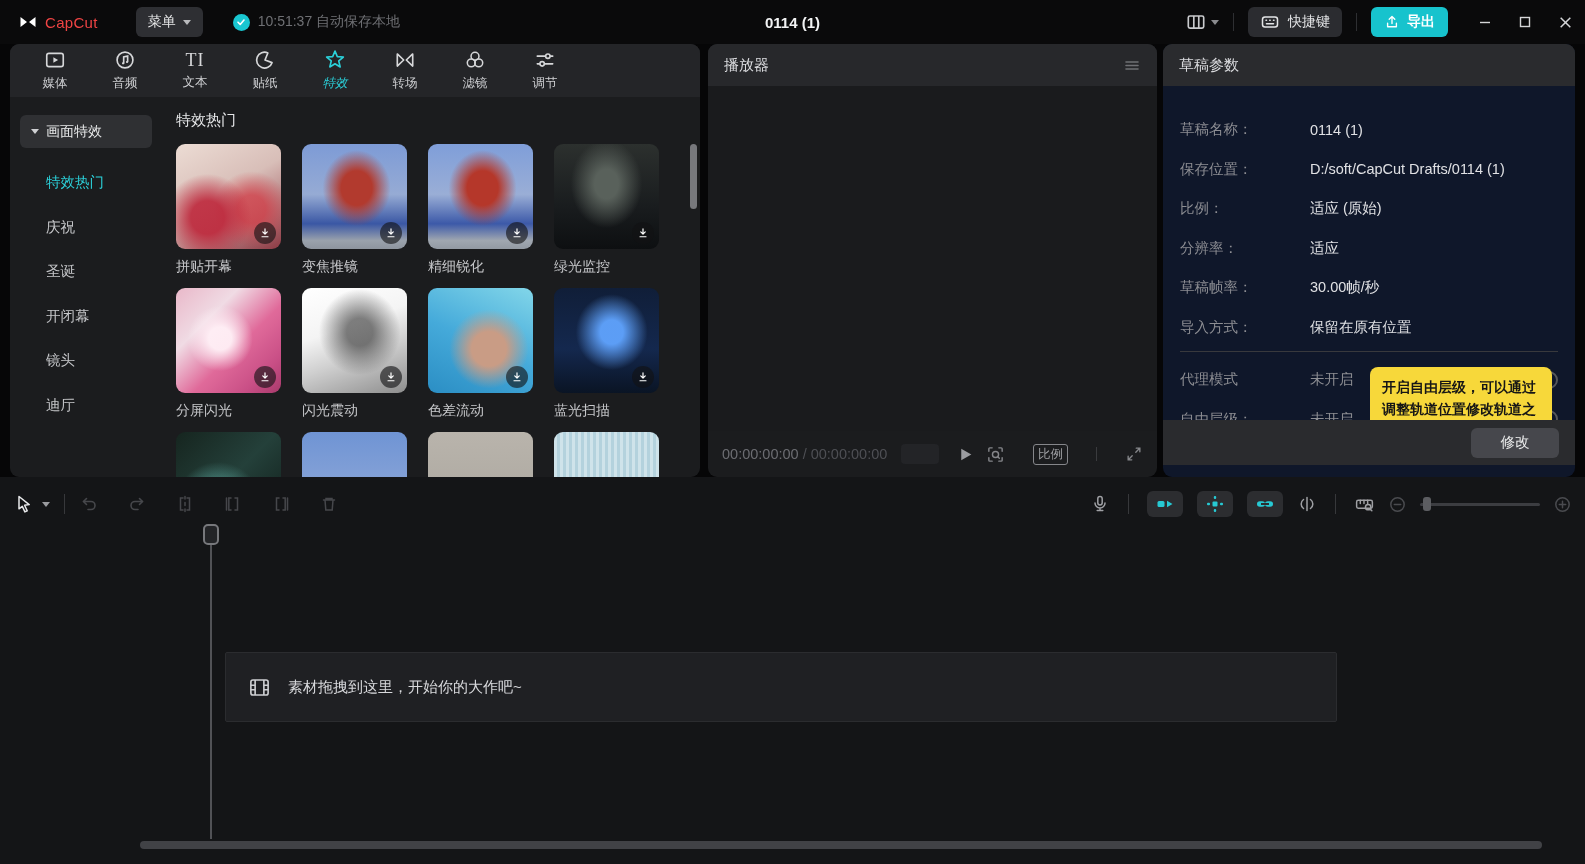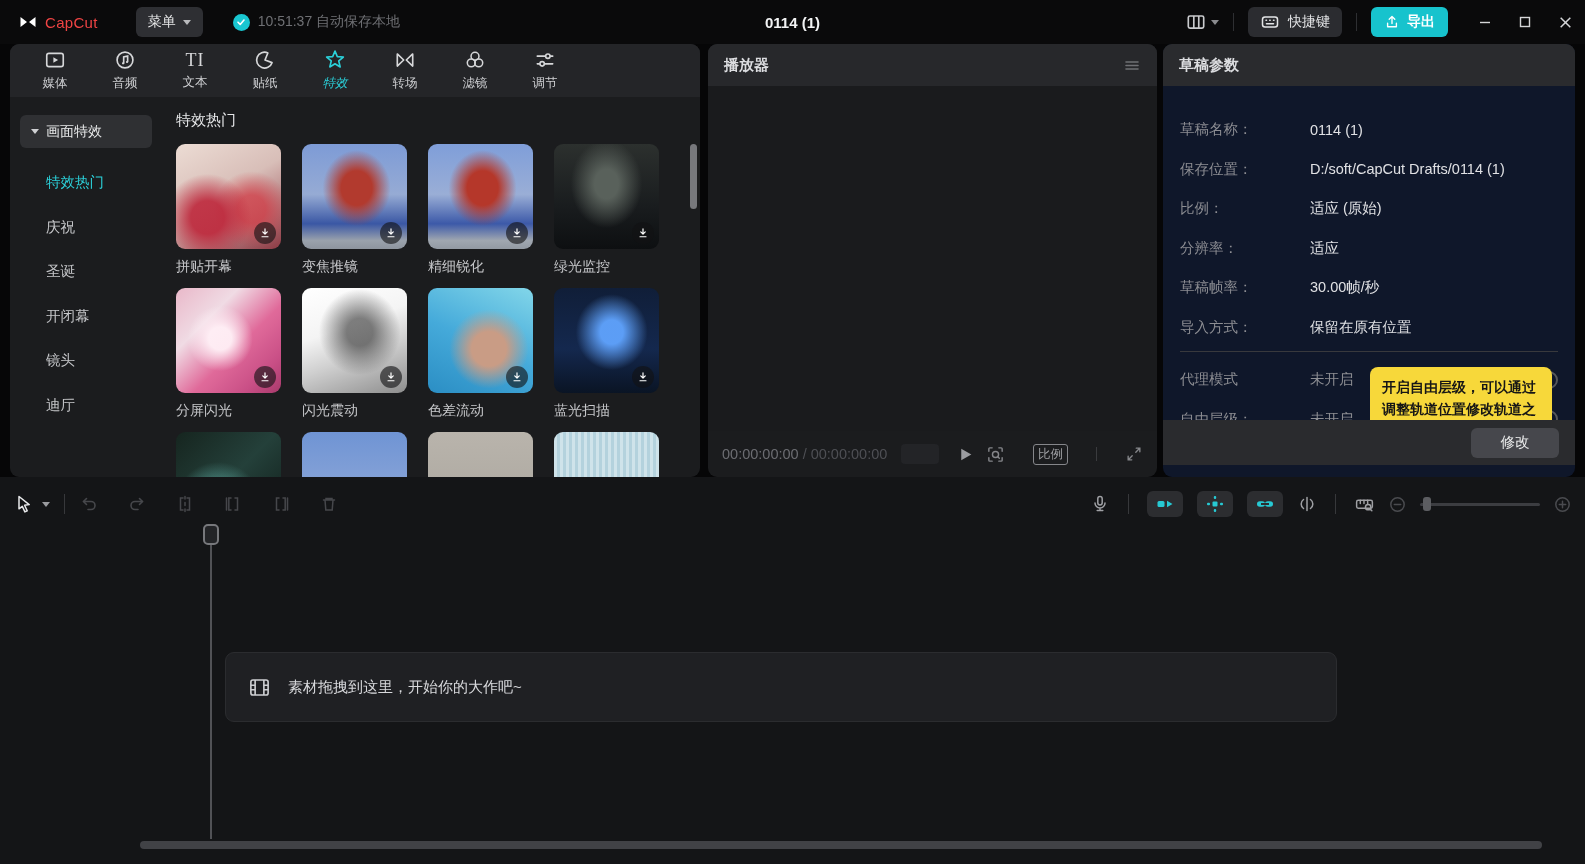--- a/index.html
+++ b/index.html
@@ -18,21 +18,21 @@
   .tb-title { position:absolute; left:50%; transform:translateX(-50%); font-size:15px; font-weight:bold; color:#f2f3f4; }
   .tb-right { margin-left:auto; display:flex; align-items:center; gap:14px; }
   .tb-sep { width:1px; height:18px; background:#2e2f32; }
   .icon-btn { color:#c9cacd; display:flex; align-items:center; gap:4px; }
   .shortcut-btn { height:30px; background:#2b2c30; border-radius:6px; display:flex; align-items:center; gap:8px; padding:0 12px; color:#e4e5e7; font-size:14px; }
   .export-btn { height:30px; background:#17c3cd; border-radius:6px; display:flex; align-items:center; gap:7px; padding:0 13px; color:#ffffff; font-size:14px; font-weight:bold; }
   .win-ctrls { display:flex; align-items:center; gap:26px; margin-left:16px; color:#d5d6d8; }
 
   
   .panel { position:absolute; border-radius:9px; overflow:hidden; background:#1b1c1e; }
-  .panel-header { height:42px; background:#27282b; display:flex; align-items:center; padding:0 16px; font-size:15px; color:#dcdde0;font-weight:bold; }
+  .panel-header { height:42px; background:#27282b; display:flex; align-items:center; padding:0 16px; font-size:15px; color:#dcdde0; }
 
   
   .panel-left { left:10px; top:44px; width:690px; height:433px; }
   .tabbar { height:53px; background:#242528; display:flex; padding-left:10px; }
   .tab { width:70px; display:flex; flex-direction:column; align-items:center; justify-content:center; gap:4px; color:#d6d7d9; cursor:pointer; }
   .tab .tab-label { font-size:12.5px; color:#cfd0d3; }
   .tab.active, .tab.active .tab-label { color:#2bd0d9;font-style:italic; }
   .tab-ti { font-family:"Liberation Serif", serif; font-size:18px; line-height:20px; letter-spacing:1px; }
   .left-body { position:absolute; left:0; top:53px; right:0; bottom:0; display:flex; }
   .cats { width:152px; padding-top:18px; flex-shrink:0; }
@@ -85,21 +85,21 @@
   .tl-sep { width:1px; height:20px; background:#37383b; margin:0 14px; }
   .tl-dim { display:flex; align-items:center; gap:28px; color:#46474b; }
   .tl-right { margin-left:auto; display:flex; align-items:center; gap:14px; color:#9fa0a4; }
   .tgl { width:36px; height:26px; background:#2c2d30; border-radius:6px; display:flex; align-items:center; justify-content:center; color:#27c9d3; }
   .dim2 { color:#4a4b4f; }
   .zoom-slider { width:120px; height:3px; background:#3c3d41; border-radius:2px; position:relative; }
   .zoom-handle { position:absolute; left:3px; top:-5.5px; width:8px; height:14px; border-radius:3px; background:#5c5d61; }
   .playhead { position:absolute; left:203px; top:47px; z-index:3; }
   .ph-handle { width:16px; height:21px; border:2px solid #77787c; border-radius:5px; background:#232427; }
   .ph-line { position:absolute; left:7px; top:21px; width:2px; height:294px; background:#515256; }
-  .dropzone { position:absolute; left:225px; top:175px; width:1112px; height:70px; background:#1f2023; border:1px solid #2b2c2f; border-radius:9px; display:flex; align-items:center; padding-left:22px; gap:17px; color:#cfd0d3; }
+  .dropzone { position:absolute; left:225px; top:175px; width:1112px; height:70px; background:#1f2023; border:1px solid #2b2c2f; border-radius:2px; display:flex; align-items:center; padding-left:22px; gap:17px; color:#cfd0d3; }
   .dz-text { font-size:15px; color:#d8d9dc; }
   .hscroll { position:absolute; left:140px; right:43px; bottom:15px; height:8px; background:#414246; border-radius:4px; }
 </style>
 </head>
 <body>
 
 <div class="titlebar">
   <div class="logo">
     <span>
       <svg width="20" height="20" viewBox="0 0 20 20">

